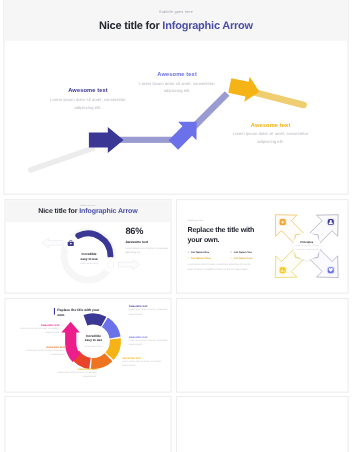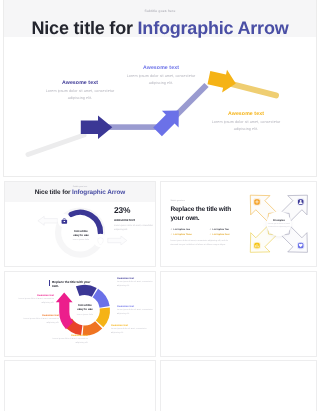--- a/index.html
+++ b/index.html
@@ -2,21 +2,21 @@
 <html><head>
 <meta charset="utf-8">
 <style>
   *{box-sizing:border-box;margin:0;padding:0}
   html,body{width:320px;height:411px;overflow:hidden;background:#fff;font-family:"Liberation Sans",sans-serif;-webkit-font-smoothing:antialiased;text-rendering:geometricPrecision;}
   .page{position:relative;width:320px;height:411px;background:#fff;transform:translateZ(0);will-change:transform}
   .card{position:absolute;background:#fff;box-shadow:0 0 0 1px #ececec;overflow:hidden}
   .hdr{position:absolute;left:0;top:0;right:0;height:37px;background:#f6f6f7;z-index:0}
   .hd{position:relative;z-index:2}
   .sub{font-size:3.4px;color:#a0a0aa;text-align:center;letter-spacing:.2px}
-  .title{font-size:18px;font-weight:700;color:#24262f;text-align:center;letter-spacing:-.2px}
+  .title{font-size:10px;font-weight:700;color:#24262f;text-align:center;letter-spacing:-.2px}
   .title .accent{color:#4a4fa5}
 
   .thumb{position:absolute;background:#fff;box-shadow:0 0 0 1px #ededee;overflow:hidden}
   .thdr{position:absolute;left:0;top:0;right:0;height:20px;background:#f6f6f7}
   .tsub{font-size:1.8px;color:#b3b3bb;text-align:center;position:relative;z-index:2;padding-top:3.5px}
   .ttitle{font-size:6.4px;font-weight:700;color:#24262f;text-align:center;position:relative;z-index:2;margin-top:1px;letter-spacing:-.1px}
   .ttitle .accent{color:#4a4fa5}
 
   .big{font-size:8.4px;font-weight:700;color:#22242e;letter-spacing:-.2px}
   .sh{font-size:3.1px;font-weight:700;color:#22242e;margin-top:3px}
@@ -105,21 +105,21 @@
      <circle cx="59.4" cy="38.8" r="6.8" fill="#fff"></circle>
         <g transform="translate(56.3,36.4)">
           <path d="M1.9 1.3 V0.9 A0.75 0.75 0 0 1 2.65 0.15 H3.45 A0.75 0.75 0 0 1 4.2 0.9 V1.3" fill="none" stroke="#3b3795" stroke-width="0.62"></path>
           <rect x="0.25" y="1.45" width="5.55" height="3.85" rx="0.7" fill="#3b3795"></rect>
           <rect x="2.3" y="2.6" width="1.5" height="1" rx="0.28" fill="#fff"></rect>
         </g>
      <circle cx="95.5" cy="58.5" r="6.8" fill="#fff"></circle>
         <path d="M95.5 55.6 l2.6 1.2 v2.1 c0 1.7 -1.1 3 -2.6 3.6 c-1.5 -0.6 -2.6 -1.9 -2.6 -3.6 v-2.1 z" fill="none" stroke="#f0f0f3" stroke-width="0.55"></path>
    </svg>
    <div style="position:absolute;left:109px;top:23px;width:40px">
-     <div class="big">23%</div>
+     <div class="big">86%</div>
         <div class="sh">Awesome text</div>
      <div class="sb">Lorem ipsum dolor sit amet, consectetur adipiscing elit.</div>
    </div>
    <div class="donutTxt" style="left:56px;top:47.6px">
      <div class="a">Incredible<br>easy to use</div>
         <div class="b">Lorem ipsum dolor</div>
    </div>
 
  </div>
  <div class="thumb" id="s3" style="left:161px;top:182px;width:155px;height:84px">

